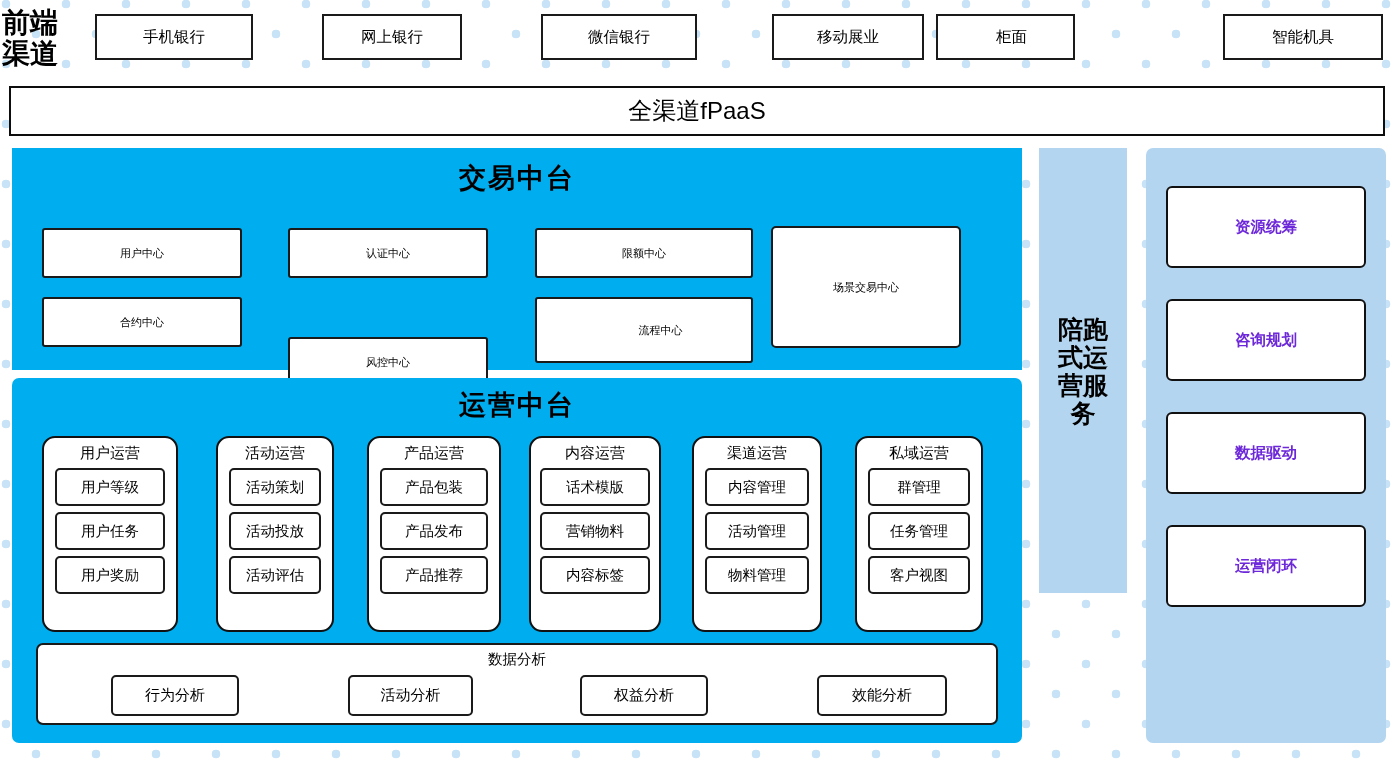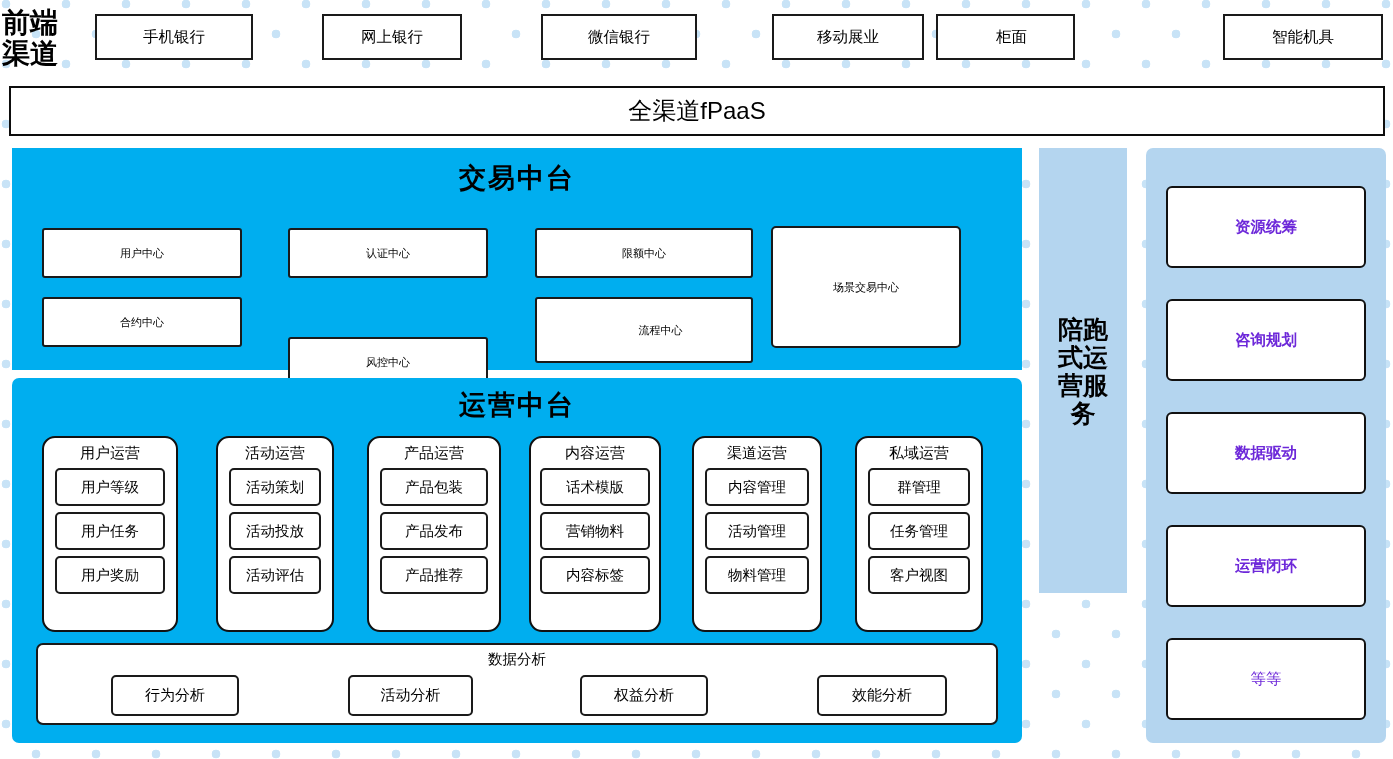--- a/index.html
+++ b/index.html
@@ -353,16 +353,15 @@
 
   <div id="service-col">
     <div class="vtext">陪跑式运营服务</div>
   </div>
 
   <div id="right-panel">
       <div class="right-box" style="top: 38px;">资源统筹</div>
       <div class="right-box" style="top: 151px;">咨询规划</div>
       <div class="right-box" style="top: 264px;">数据驱动</div>
       <div class="right-box" style="top: 377px;">运营闭环</div>
-      <div class="right-box plain" style="top: 490px;">等等</div>
     </div>
 
 </div>
 
 </body></html>

